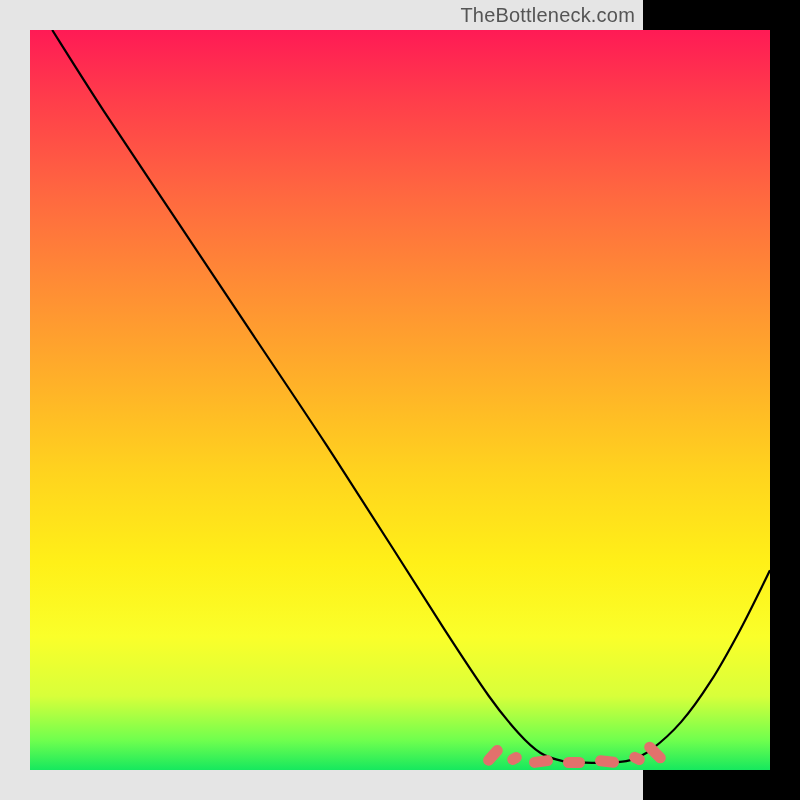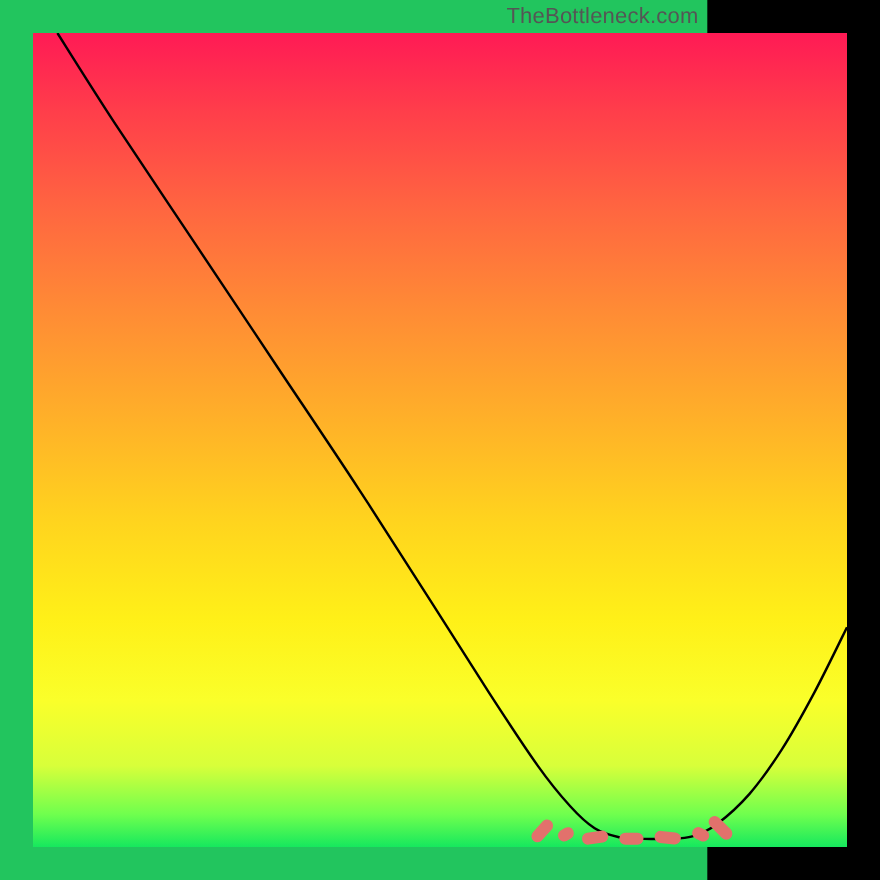--- a/index.html
+++ b/index.html
@@ -8,21 +8,21 @@
     width: 800px;
     height: 800px;
     background: #000;
     overflow: hidden;
     font-family: Arial, Helvetica, sans-serif;
   }
   .frame {
     position: relative;
     width: 643px;
     height: 800px;
-    background: #22c55e;
+    background: #e5e5e5;
   }
   .watermark {
     position: absolute;
     top: 4px;
     right: 8px;
     color: #555;
     font-size: 20px;
     font-weight: 500;
     letter-spacing: 0.2px;
     z-index: 3;

